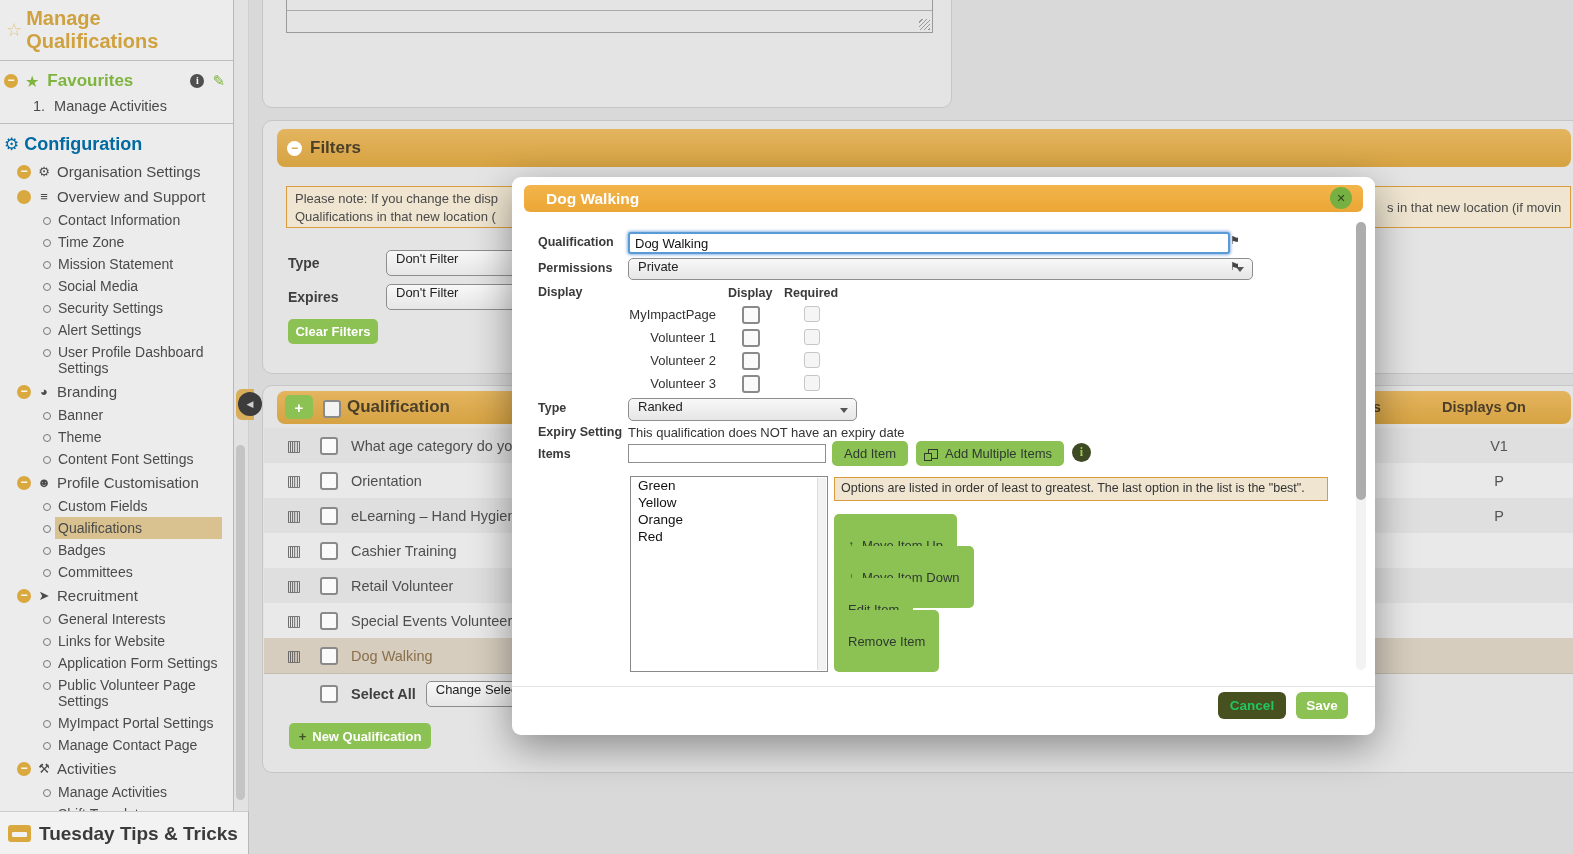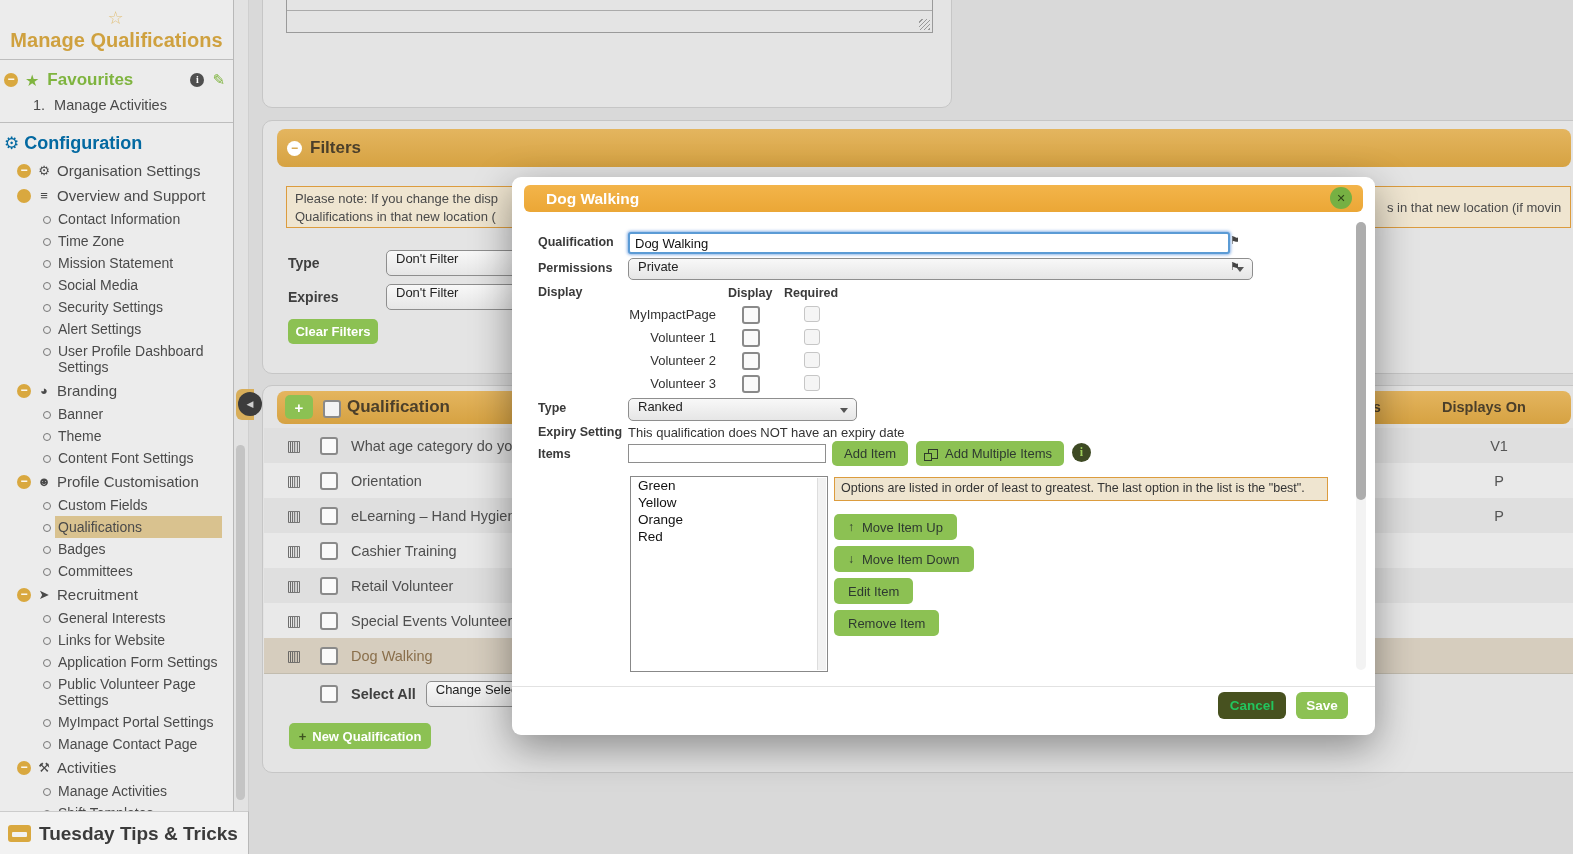--- a/index.html
+++ b/index.html
@@ -34,21 +34,21 @@
   .g-flag::before{content:"⚑";}
   .g-up::before{content:"↑";}
   .g-down::before{content:"↓";}
   .g-x::before{content:"✕";}
   .g-plus::before{content:"+";}
   .g-tri::before{content:"◀";}
   .g-i::before{content:"i";}
 
   
   #sidebar{position:absolute;left:0;top:0;width:233px;height:811px;background:#ECECEC;border-right:1px solid #B8B8B8;overflow:hidden;}
-  .sb-title{display:flex;align-items:center;padding:7px 4px 5px 4px;font-size:20px;font-weight:bold;color:#CFA13F;flex-direction:column;}
+  .sb-title{display:flex;align-items:center;padding:7px 4px 5px 4px;font-size:20px;font-weight:bold;color:#CFA13F;}
   .sb-title .st{color:#E2C27E;font-size:18px;margin:0 4px 0 2px;font-weight:normal;}
   .sb-hr{border-top:1px solid #BDBDBD;margin:2px 0;}
   .fav-row{display:flex;align-items:center;padding:8px 8px 2px 4px;}
   .fav-label{color:#7FB43F;font-weight:bold;font-size:17px;margin-left:8px;}
   .bullet{width:14px;height:14px;border-radius:50%;background:#D9A83F;color:#fff;font-size:12px;
           line-height:13px;text-align:center;font-weight:bold;flex:none;}
   .infoc{width:14px;height:14px;border-radius:50%;background:#4F4F4F;color:#fff;font-size:10px;
          line-height:14px;text-align:center;font-weight:bold;font-family:"Liberation Serif",serif;flex:none;}
   .pencil{color:#7FB43F;font-size:15px;margin-left:8px;}
   .num-item{padding:5px 0 7px 33px;font-size:14.5px;color:#4A4A4A;}
@@ -138,21 +138,21 @@
   #addmbtn{position:absolute;left:404px;top:264px;width:148px;height:25px;}
   .win-ic{width:8px;height:8px;border:1.5px solid #2F3A2A;display:inline-block;position:relative;margin-right:7px;}
   .win-ic::before{content:"";position:absolute;left:-5px;top:3px;width:6px;height:6px;background:#8CC153;border:1.5px solid #2F3A2A;}
   #minfo{position:absolute;left:560px;top:266px;width:19px;height:19px;border-radius:50%;background:#3E4A24;
          color:#9CCB5A;text-align:center;line-height:19px;font-size:12px;font-weight:bold;font-family:"Liberation Serif",serif;}
   #lbox{position:absolute;left:118px;top:299px;width:196px;height:194px;background:#fff;border:1px solid #888;}
   .lopt{font-size:13.5px;color:#111;padding:1px 0 1px 7px;}
   .lb-sb{position:absolute;top:1px;bottom:1px;right:1px;width:8px;background:#F2F2F2;border-left:1px solid #DDD;}
   #mnote{position:absolute;left:322px;top:300px;width:480px;height:16px;background:#EFE5D0;border:1.5px solid #DC9C3E;
          font-size:12.5px;color:#333;padding:3px 6px;white-space:nowrap;}
-  .mvbtn{position:absolute;left:322px;height:26px;padding:0 14px;}
+  .mvbtn{position:absolute;left:322px;height:26px;padding:18px 14px;}
   .mvbtn .aw{margin-right:8px;font-size:12px;}
   #mfootline{position:absolute;left:0;right:0;top:509px;border-top:1px solid #E2E2E2;}
   #cancelbtn{position:absolute;right:89px;top:515px;width:68px;height:27px;background:#47511F;border-radius:6px;
              color:#22c55e;font-weight:bold;font-size:13.5px;display:flex;align-items:center;justify-content:center;}
   #savebtn{position:absolute;right:27px;top:515px;width:52px;height:27px;border-radius:6px;font-size:13.5px;}
   .m-sb{position:absolute;right:9px;top:45px;height:448px;width:10px;background:#F3F3F3;border-radius:5px;}
   .m-sb .thumb{position:absolute;left:0;top:0;width:10px;height:278px;background:#ADADAD;border-radius:5px;}
 </style>
 </head>
 <body>

